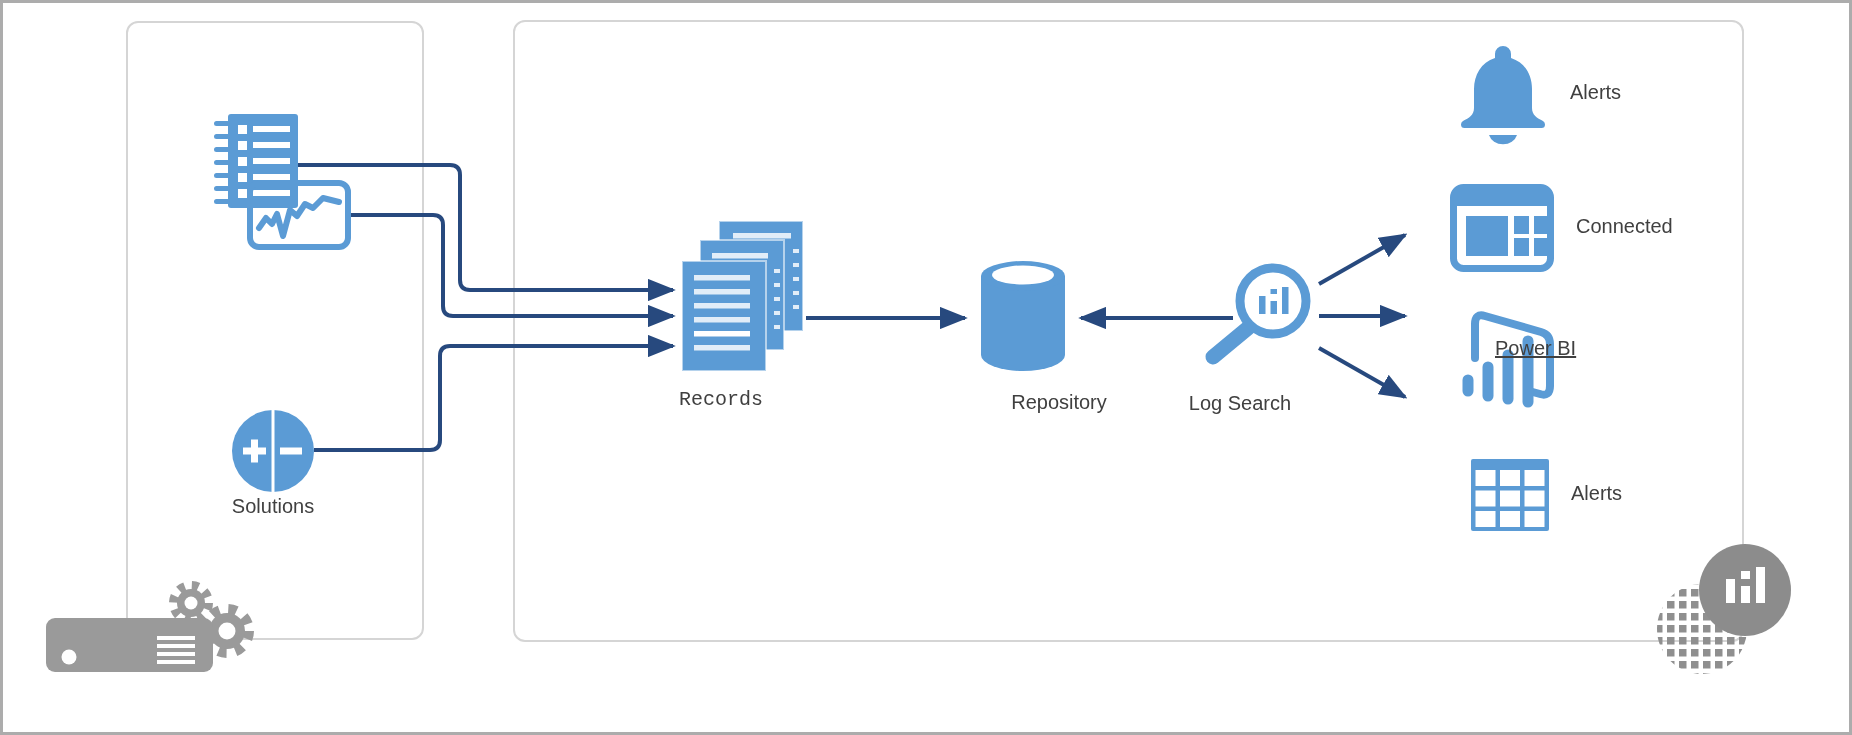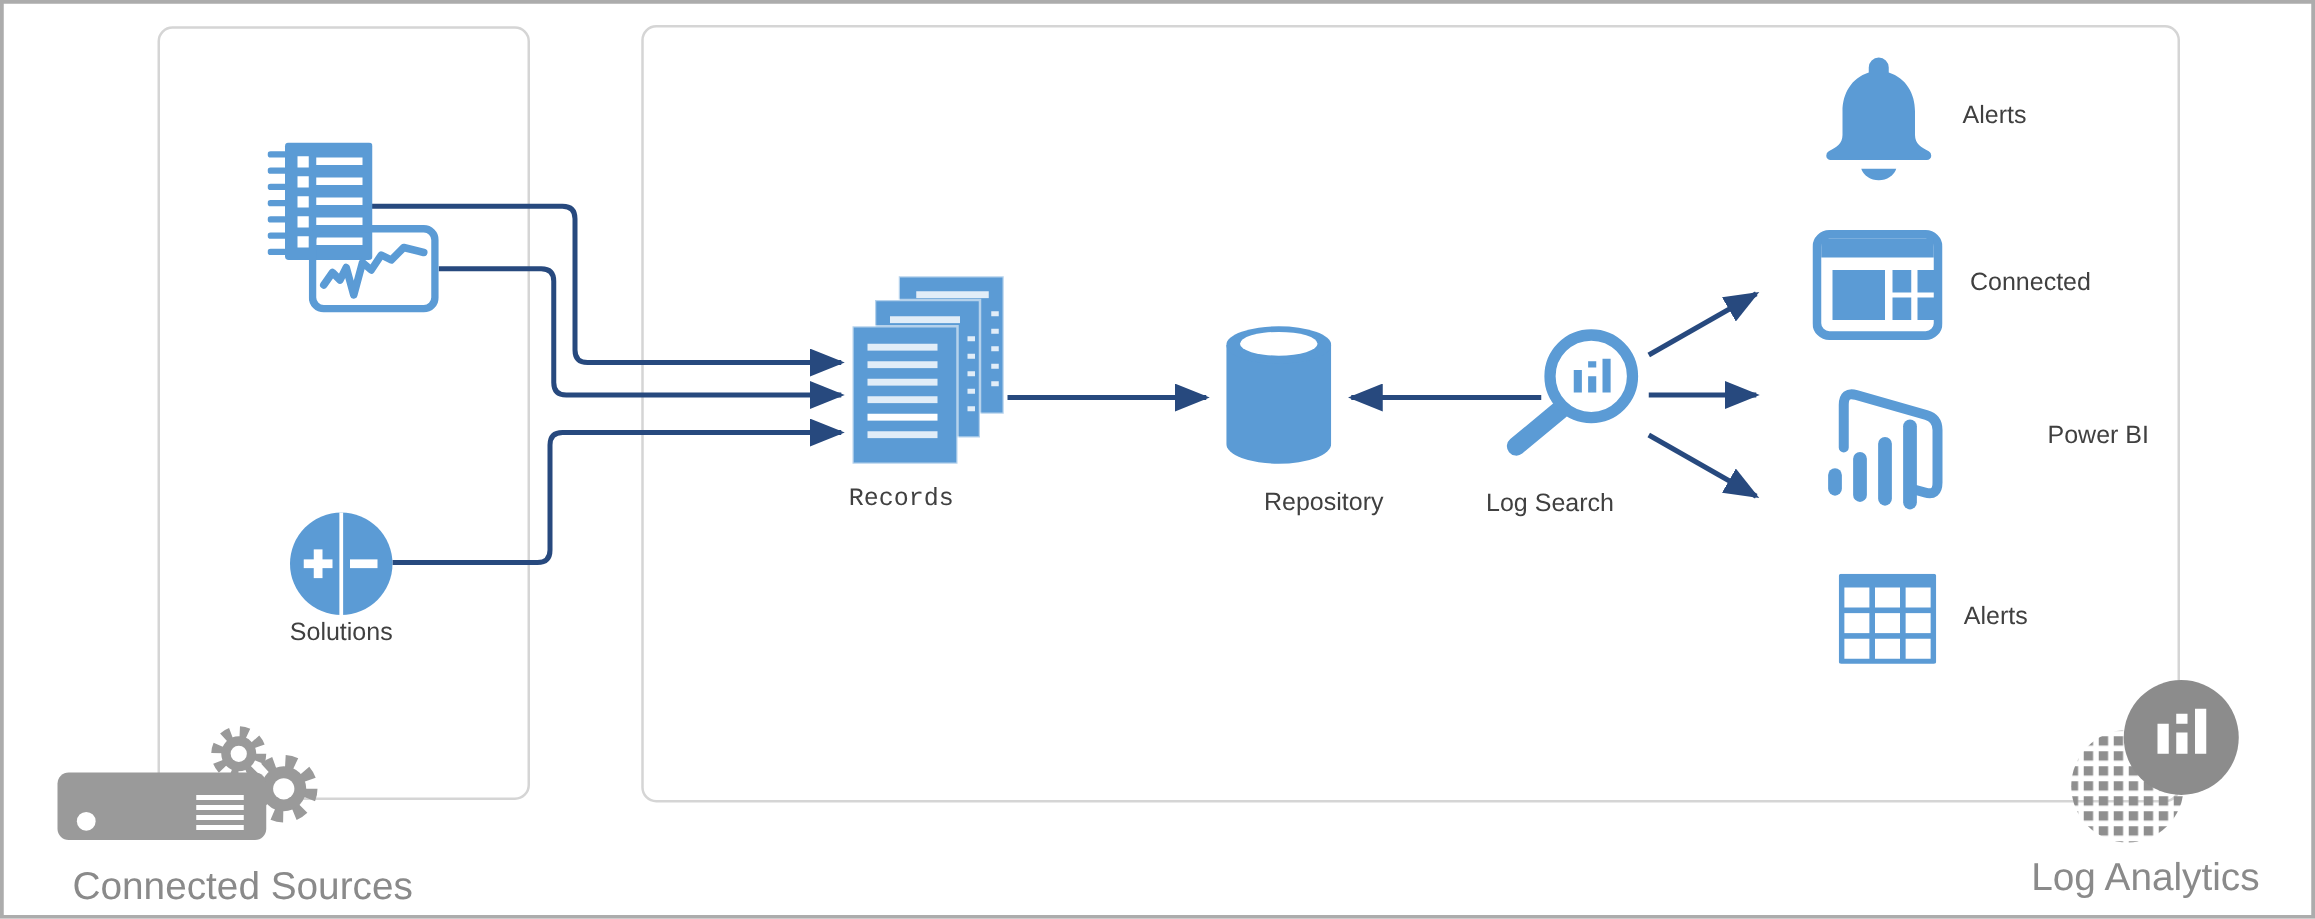--- a/index.html
+++ b/index.html
@@ -239,19 +239,17 @@
       <rect x="101" y="26" width="9" height="36" class="white-f"></rect>
     </svg>
   </div>
 
   <div class="node-label centered" style="left:195px;top:492px;width:150px;">Solutions</div>
   <div class="node-label centered" style="left:643px;top:385px;width:150px;font-family:Liberation Mono, monospace;">Records</div>
   <div class="node-label centered" style="left:976px;top:388px;width:160px;">Repository</div>
   <div class="node-label centered" style="left:1157px;top:389px;width:160px;">Log Search</div>
   <div class="node-label" style="left:1567px;top:78px;">Alerts</div>
   <div class="node-label" style="left:1573px;top:212px;">Connected</div>
-  <div class="node-label" style="left:1635px;top:334px;">Power BI</div>
+  <div class="node-label" style="left:1492px;top:334px;text-decoration:underline;">Power BI</div>
   <div class="node-label" style="left:1568px;top:479px;">Alerts</div>
 
-  <div class="group-label" style="left:55px;top:688px;">Connected Sources</div>
-  <div class="group-label" style="left:1622px;top:681px;">Log Analytics</div>
 
 </div>
 
 </body></html>

